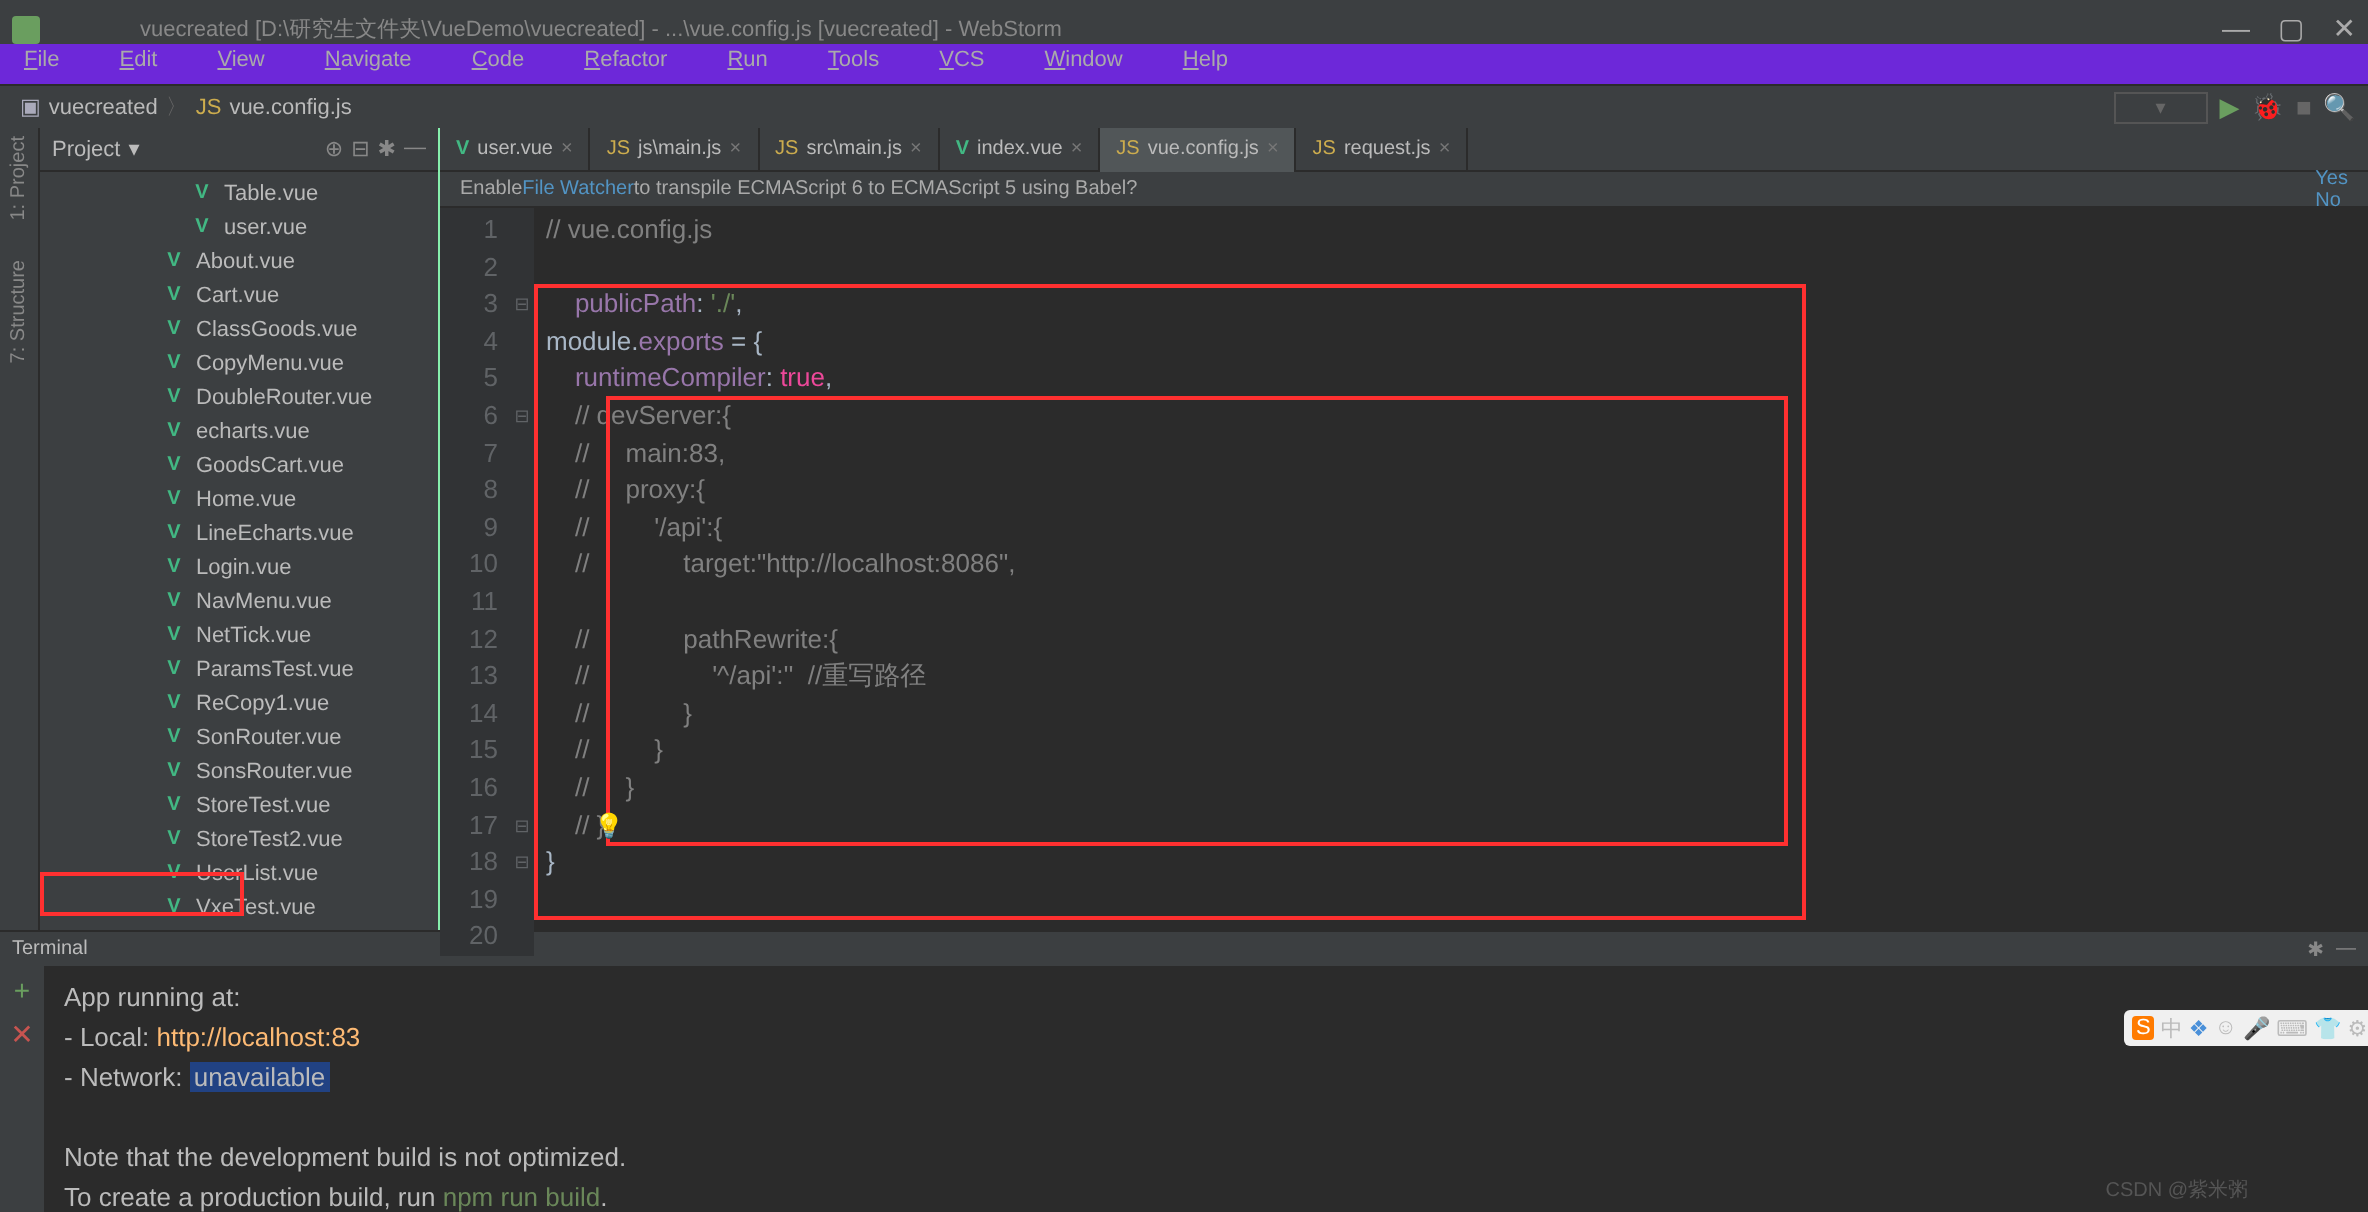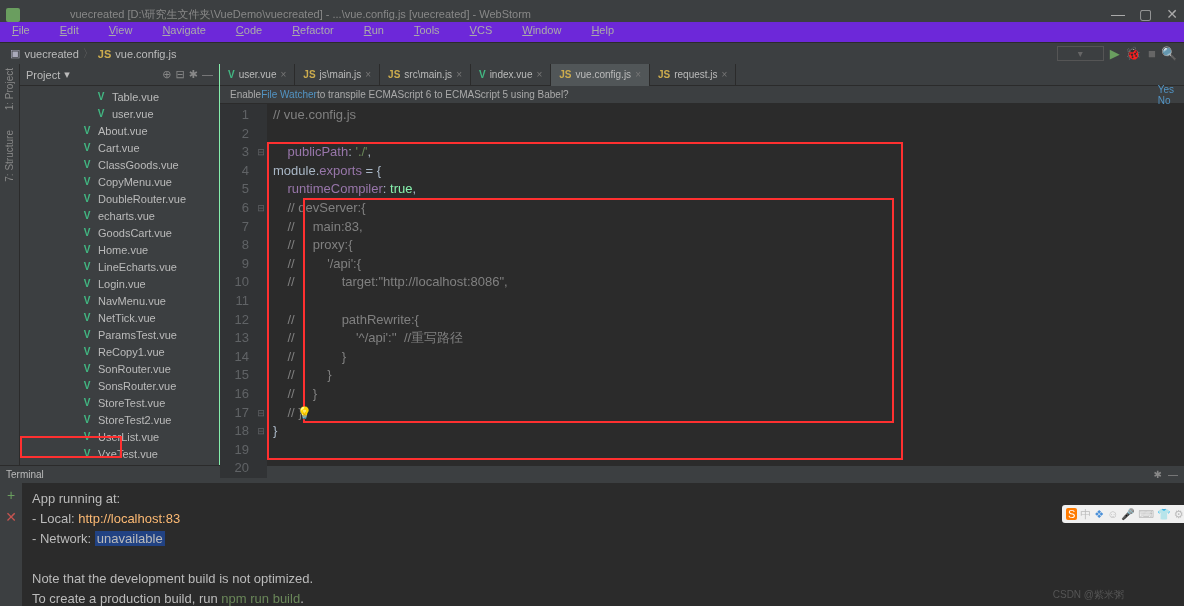--- a/index.html
+++ b/index.html
@@ -17,41 +17,41 @@
 .main { display:flex; height:401px; }
 .leftgutter { width:20px; background:#3c3f41; border-right:1px solid #2b2b2b; display:flex; flex-direction:column; align-items:center; padding-top:4px; gap:20px; }
 .leftgutter .vlabel { writing-mode:vertical-rl; transform:rotate(180deg); font-size:10px; color:#888; cursor:pointer; }
 .project { width:200px; background:#3c3f41; border-right:1px solid #86efac; overflow:hidden; }
 .project-header { height:22px; display:flex; align-items:center; padding:0 6px; border-bottom:1px solid #2b2b2b; }
 .project-header .controls { margin-left:auto; display:flex; gap:4px; color:#888; }
 .tree { padding:2px 0; font-size:11px; overflow-y:auto; height:379px; }
 .tree-item { display:flex; align-items:center; height:17px; padding-left:8px; cursor:pointer; white-space:nowrap; }
 .tree-item .ficon { width:14px; height:12px; display:inline-flex; align-items:center; justify-content:center; font-size:10px; margin-right:4px; }
 .vue-icon { color:#42b883; font-weight:bold; }
-.js-icon { color:#ccac4e; font-weight:bold; }
+.js-icon { color:#ccac4e; font-weight:normal; }
 .folder-icon { color:#aab; }
 .highlight-box { position:absolute; border:2px solid #ff3030; pointer-events:none; }
 .box1 { left:20px; top:436px; width:102px; height:22px; }
 .editor { flex:1; background:#2b2b2b; display:flex; flex-direction:column; }
 .tabs { height:22px; background:#3c3f41; display:flex; align-items:center; border-bottom:1px solid #2b2b2b; }
 .tab { height:22px; display:flex; align-items:center; padding:0 8px; gap:4px; border-right:1px solid #2b2b2b; font-size:10px; cursor:pointer; }
 .tab.active { background:#515658; }
 .tab .cl { color:#777; }
 .hint { height:18px; background:#3c3f41; display:flex; align-items:center; padding:0 10px; font-size:10px; color:#aaa; border-bottom:1px solid #2b2b2b; }
 .hint a { color:#5294c4; text-decoration:none; }
 .hint .right { margin-left:auto; display:flex; gap:0;flex-direction:column; }
 .code { flex:1; display:flex; font-family:Consolas,monospace; font-size:13px; line-height:18px; position:relative; }
 .gutter { width:35px; background:#313335; color:#606366; text-align:right; padding:2px 6px 0 0; }
 .gutter div { height:18.6px; }
 .fold { width:12px; background:#313335; color:#606366; padding-top:2px; }
 .fold div { height:18.6px; font-size:9px; text-align:center; }
 .codetext { flex:1; padding:2px 0 0 6px; position:relative; }
 .codetext .line { height:18.6px; white-space:pre; }
 .cmt { color:#808080; }
-.kw { color:#86efac; }
+.kw { color:#ec4899; }
 .str { color:#6a8759; }
 .prop { color:#9876aa; }
 .ident { color:#a9b7c6; }
 .redbox { position:absolute; border:2px solid #ff3030; pointer-events:none; }
 .rb-outer { left:0px; top:38px; width:636px; height:318px; }
 .rb-inner { left:36px; top:94px; width:591px; height:225px; }
 .caret { display:inline-block; width:1px; height:15px; background:#bbb; vertical-align:middle; animation:blink 1s infinite; }
 .bulb { position:absolute; left:30px; top:300px; font-size:12px; }
 .status { height:18px; background:#3c3f41; padding:0 10px; display:flex; align-items:center; font-size:10px; color:#aaa; border-top:1px solid #2b2b2b; }
 .terminal-header { height:18px; background:#3c3f41; display:flex; align-items:center; padding:0 6px; font-size:10px; border-top:1px solid #2b2b2b; }

